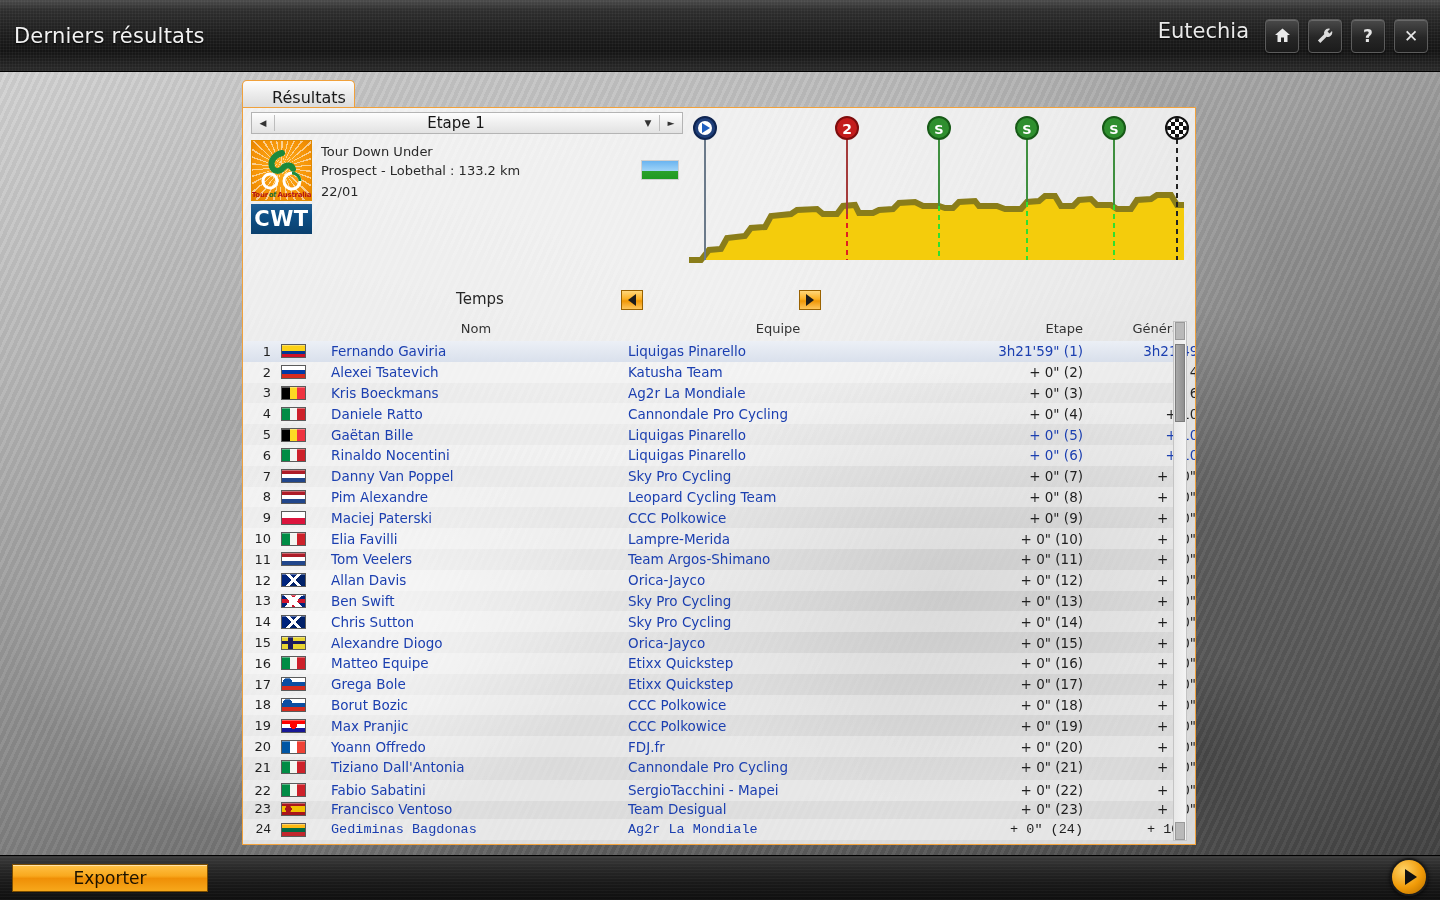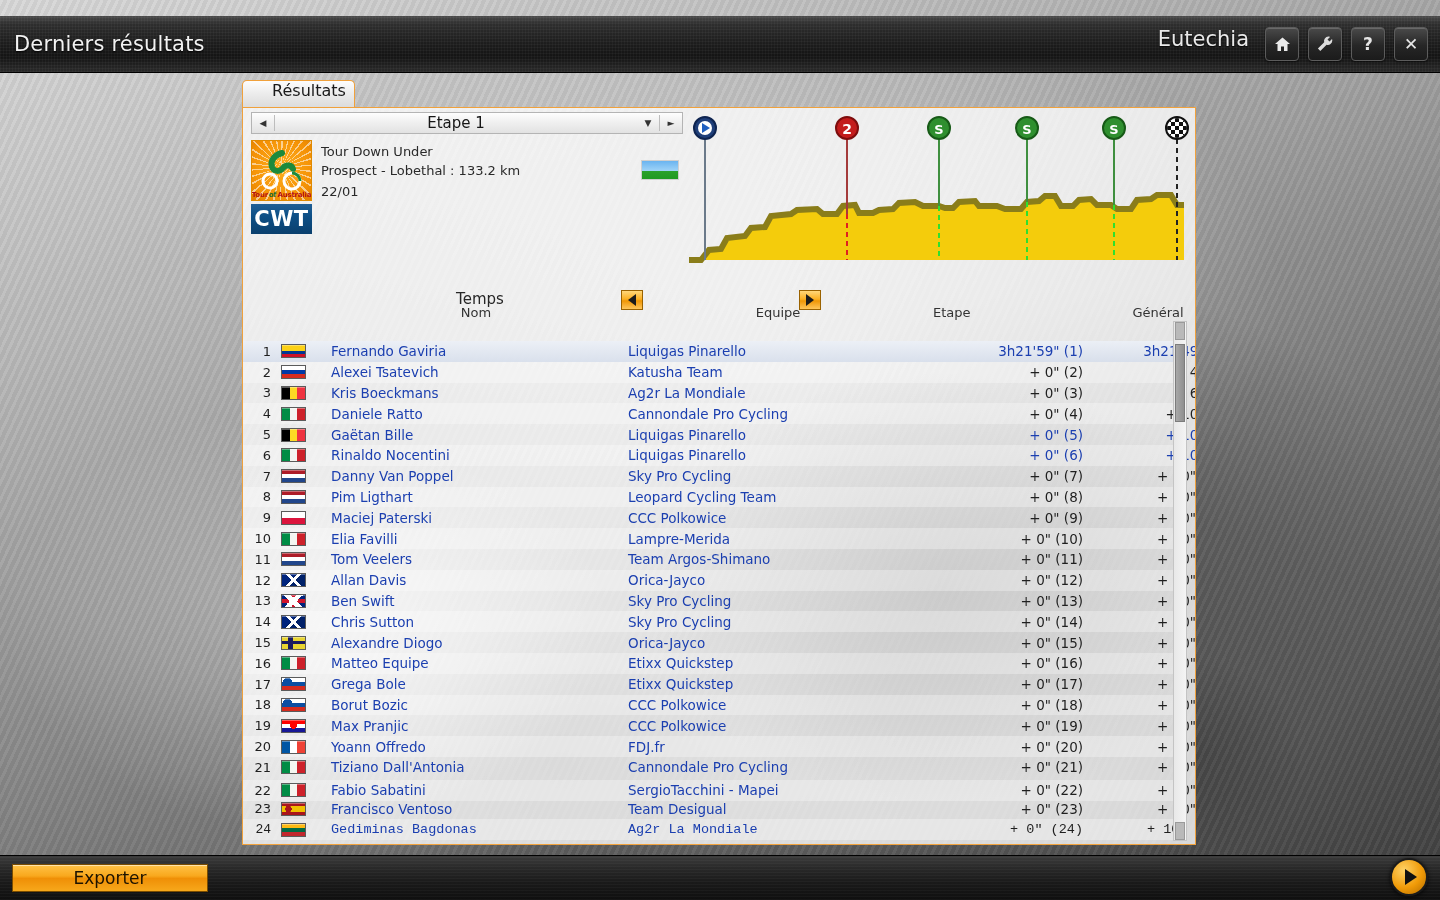--- a/index.html
+++ b/index.html
@@ -24,21 +24,21 @@
     background:
       repeating-linear-gradient(115deg, rgba(255,255,255,.05) 0 3px, rgba(0,0,0,.05) 3px 7px),
       radial-gradient(ellipse 260px 200px at 560px 760px, rgba(0,0,0,.30), rgba(0,0,0,0) 70%),
       radial-gradient(ellipse 200px 170px at 900px 700px, rgba(0,0,0,.24), rgba(0,0,0,0) 70%),
       radial-gradient(ellipse 180px 150px at 1180px 760px, rgba(0,0,0,.22), rgba(0,0,0,0) 70%);
     opacity:.85;
   }
 
   
   #titlebar {
-    position: absolute; left: 0; top: 16px; width: 1440px; height: 57px;
+    position: absolute; left: 0; top: 0; width: 1440px; height: 72px;
     background: linear-gradient(180deg,#4b4b4b 0%,#2e2e2e 14%,#1d1d1d 48%,#141414 72%,#2a2a2a 100%);
     border-bottom: 1px solid #000;
     display: flex; align-items: center; z-index: 20;
   }
   #titlebar::before{
     content:""; position:absolute; inset:0;
     background-image: repeating-linear-gradient(0deg, rgba(255,255,255,.035) 0 1px, rgba(0,0,0,0) 1px 3px),
                       repeating-linear-gradient(90deg, rgba(255,255,255,.03) 0 1px, rgba(0,0,0,0) 1px 3px);
     pointer-events:none;
   }
@@ -89,21 +89,21 @@
   
   #panel{
     position:absolute; left:242px; top:80px; width:954px; height:765px; z-index:10;
   }
   
   #tabstrip{ position:relative; height:27px; }
   #tab-resultats{
     position:absolute; left:0; top:0; width:113px; height:27px;
     background: linear-gradient(180deg,#fdfdfd,#eaeaea 55%,#dcdcdc);
     border:1px solid #f0a13c; border-bottom:none; border-radius:5px 5px 0 0;
-    display:flex; align-items:flex-start; justify-content:center;
+    display:flex; align-items:flex-end; justify-content:center;
     font-size:16px; color:#1a1a1a; cursor:pointer;padding-left:21px;
   }
   #panel-body{
     position:absolute; left:0; top:27px; width:954px; height:738px;
     background: rgba(252,252,252,.80);
     border:1px solid #f0a13c;
     overflow:hidden;
   }
   #panel-body::before{
     content:""; position:absolute; inset:0;
@@ -168,21 +168,21 @@
     background: linear-gradient(180deg,#ffd77a,#fbb022 45%,#ef9606 55%,#ffc65a);
     border:1px solid #9a6200; display:flex; align-items:center; justify-content:center; cursor:pointer;
   }
   .arrow-btn .tri-l{ width:0;height:0;border-right:8px solid #1b1b1b;border-top:6px solid transparent;border-bottom:6px solid transparent;}
   .arrow-btn .tri-r{ width:0;height:0;border-left:8px solid #1b1b1b;border-top:6px solid transparent;border-bottom:6px solid transparent;}
   #temps-label{ position:absolute; left:0; top:0; width:954px; text-align:center; font-size:15px; color:#262626;
                 transform:translateX(-240px); }
 
   
   #table-head{
-    position:absolute; left:0; top:197px; width:954px; height:20px;
+    position:absolute; left:0; top:213px; width:954px; height:20px;
     font-size:13px; color:#333;
   }
   #table-head .h{ position:absolute; top:0; }
   #rows{
     position:absolute; left:0; top:233px; width:954px; height:500px;
   }
   .row{
     position:absolute; left:0; width:934px; height:20.8px;
     font-size:13.5px; color:#1b3fb0;
     display:flex; align-items:center;
@@ -364,21 +364,21 @@
       </div>
       <div id="temps-label">Temps</div>
       <div class="arrow-btn" style="left:556px; top:0;">
         <span class="tri-r"></span>
       </div>
     </div>
 
     <div id="table-head">
       <div class="h" style="left:88px; width:290px; text-align:center;">Nom</div>
       <div class="h" style="left:385px; width:300px; text-align:center;">Equipe</div>
-      <div class="h" style="left:690px; width:150px; text-align:left;">Etape</div>
+      <div class="h" style="left:690px; width:150px; text-align:right;">Etape</div>
       <div class="h" style="left:845px; width:140px; text-align:center;">Général</div>
     </div>
 
     <div id="rows">
         <div class="row sel hl" style="top: 0px;">
           <div class="c-rank">1</div>
           <div class="c-flag">
             <div class="fl" style="background-image: linear-gradient(rgb(252, 209, 22) 0px, rgb(252, 209, 22) 50%, rgb(0, 56, 147) 50%, rgb(0, 56, 147) 75%, rgb(206, 17, 38) 75%, rgb(206, 17, 38) 100%);"></div>
           </div>
           <div class="c-name">Fernando Gaviria</div>
@@ -444,21 +444,21 @@
           <div class="c-name">Danny Van Poppel</div>
           <div class="c-team">Sky Pro Cycling</div>
           <div class="c-etape">+ 0" (7)</div>
           <div class="c-gen">+ 10" (10)</div>
         </div>
         <div class="row alt" style="top: 145.6px;">
           <div class="c-rank">8</div>
           <div class="c-flag">
             <div class="fl" style="background-image: linear-gradient(rgb(174, 28, 40) 0px, rgb(174, 28, 40) 33.3%, rgb(255, 255, 255) 33.3%, rgb(255, 255, 255) 66.6%, rgb(33, 70, 139) 66.6%, rgb(33, 70, 139) 100%);"></div>
           </div>
-          <div class="c-name">Pim Ligthart</div>
+          <div class="c-name">Pim Alexandre</div>
           <div class="c-team">Leopard Cycling Team</div>
           <div class="c-etape">+ 0" (8)</div>
           <div class="c-gen">+ 10" (11)</div>
         </div>
         <div class="row" style="top: 166.4px;">
           <div class="c-rank">9</div>
           <div class="c-flag">
             <div class="fl" style="background-image: linear-gradient(rgb(255, 255, 255) 0px, rgb(255, 255, 255) 50%, rgb(220, 20, 60) 50%, rgb(220, 20, 60) 100%);"></div>
           </div>
           <div class="c-name">Maciej Paterski</div>

